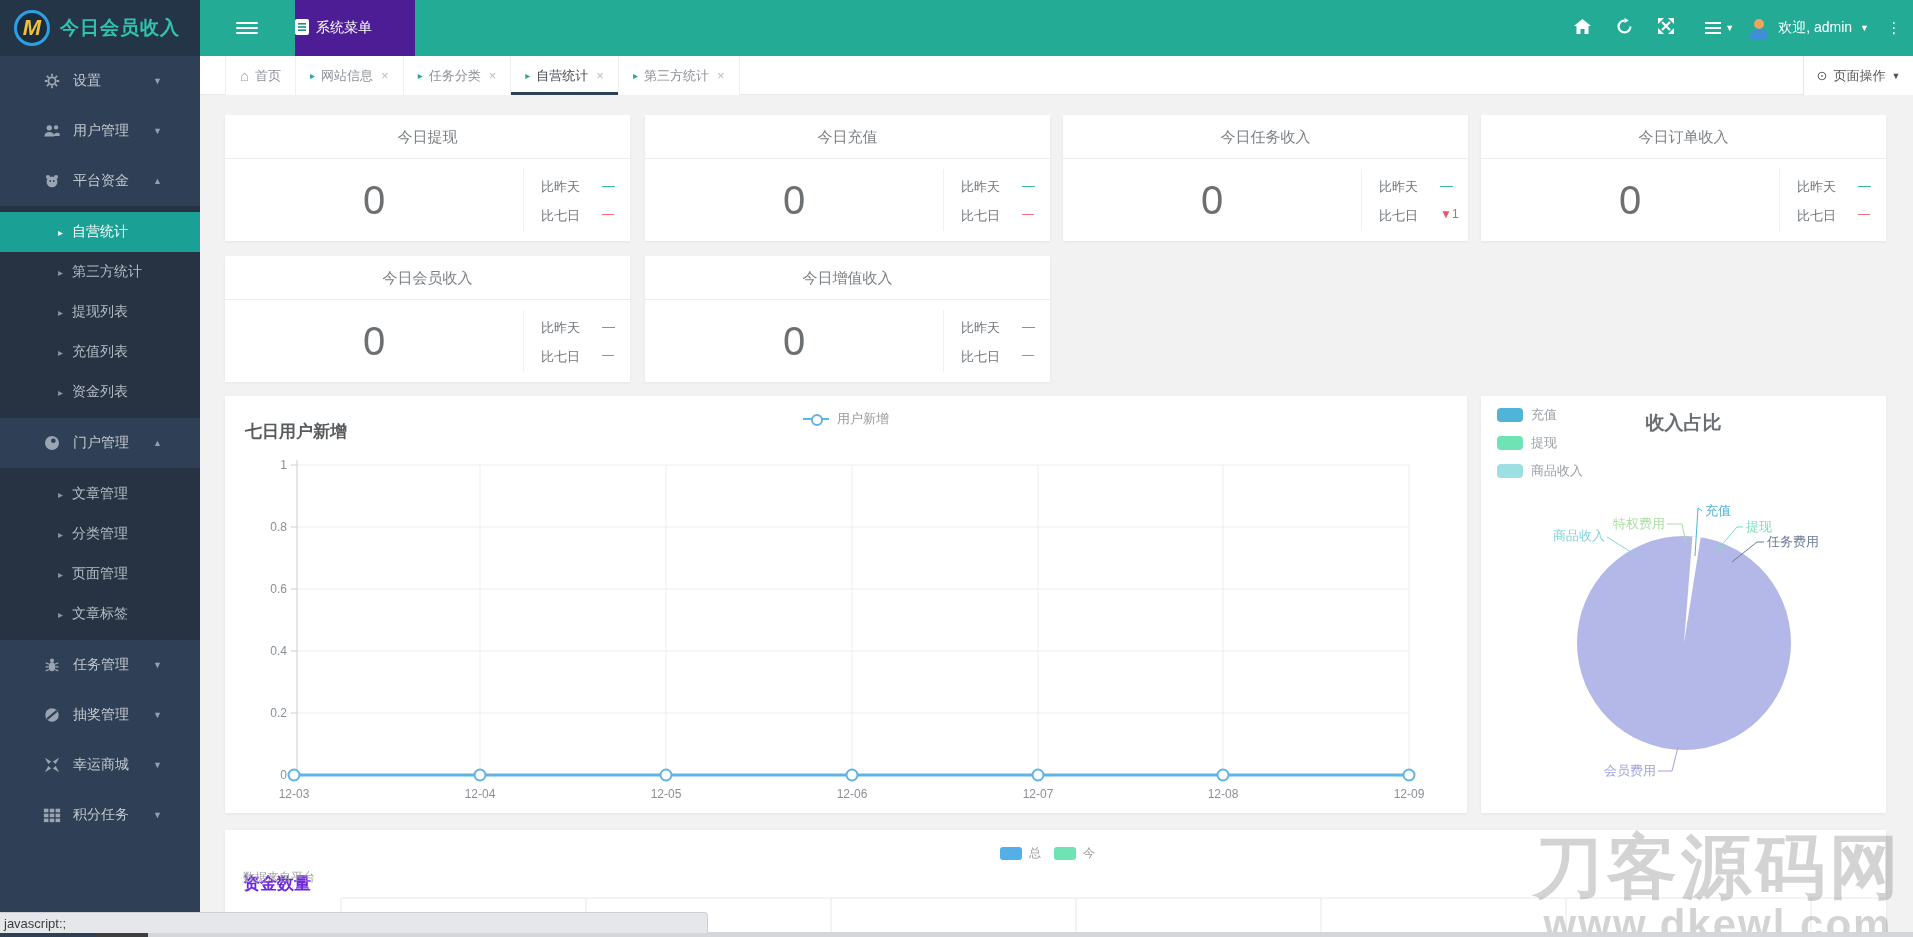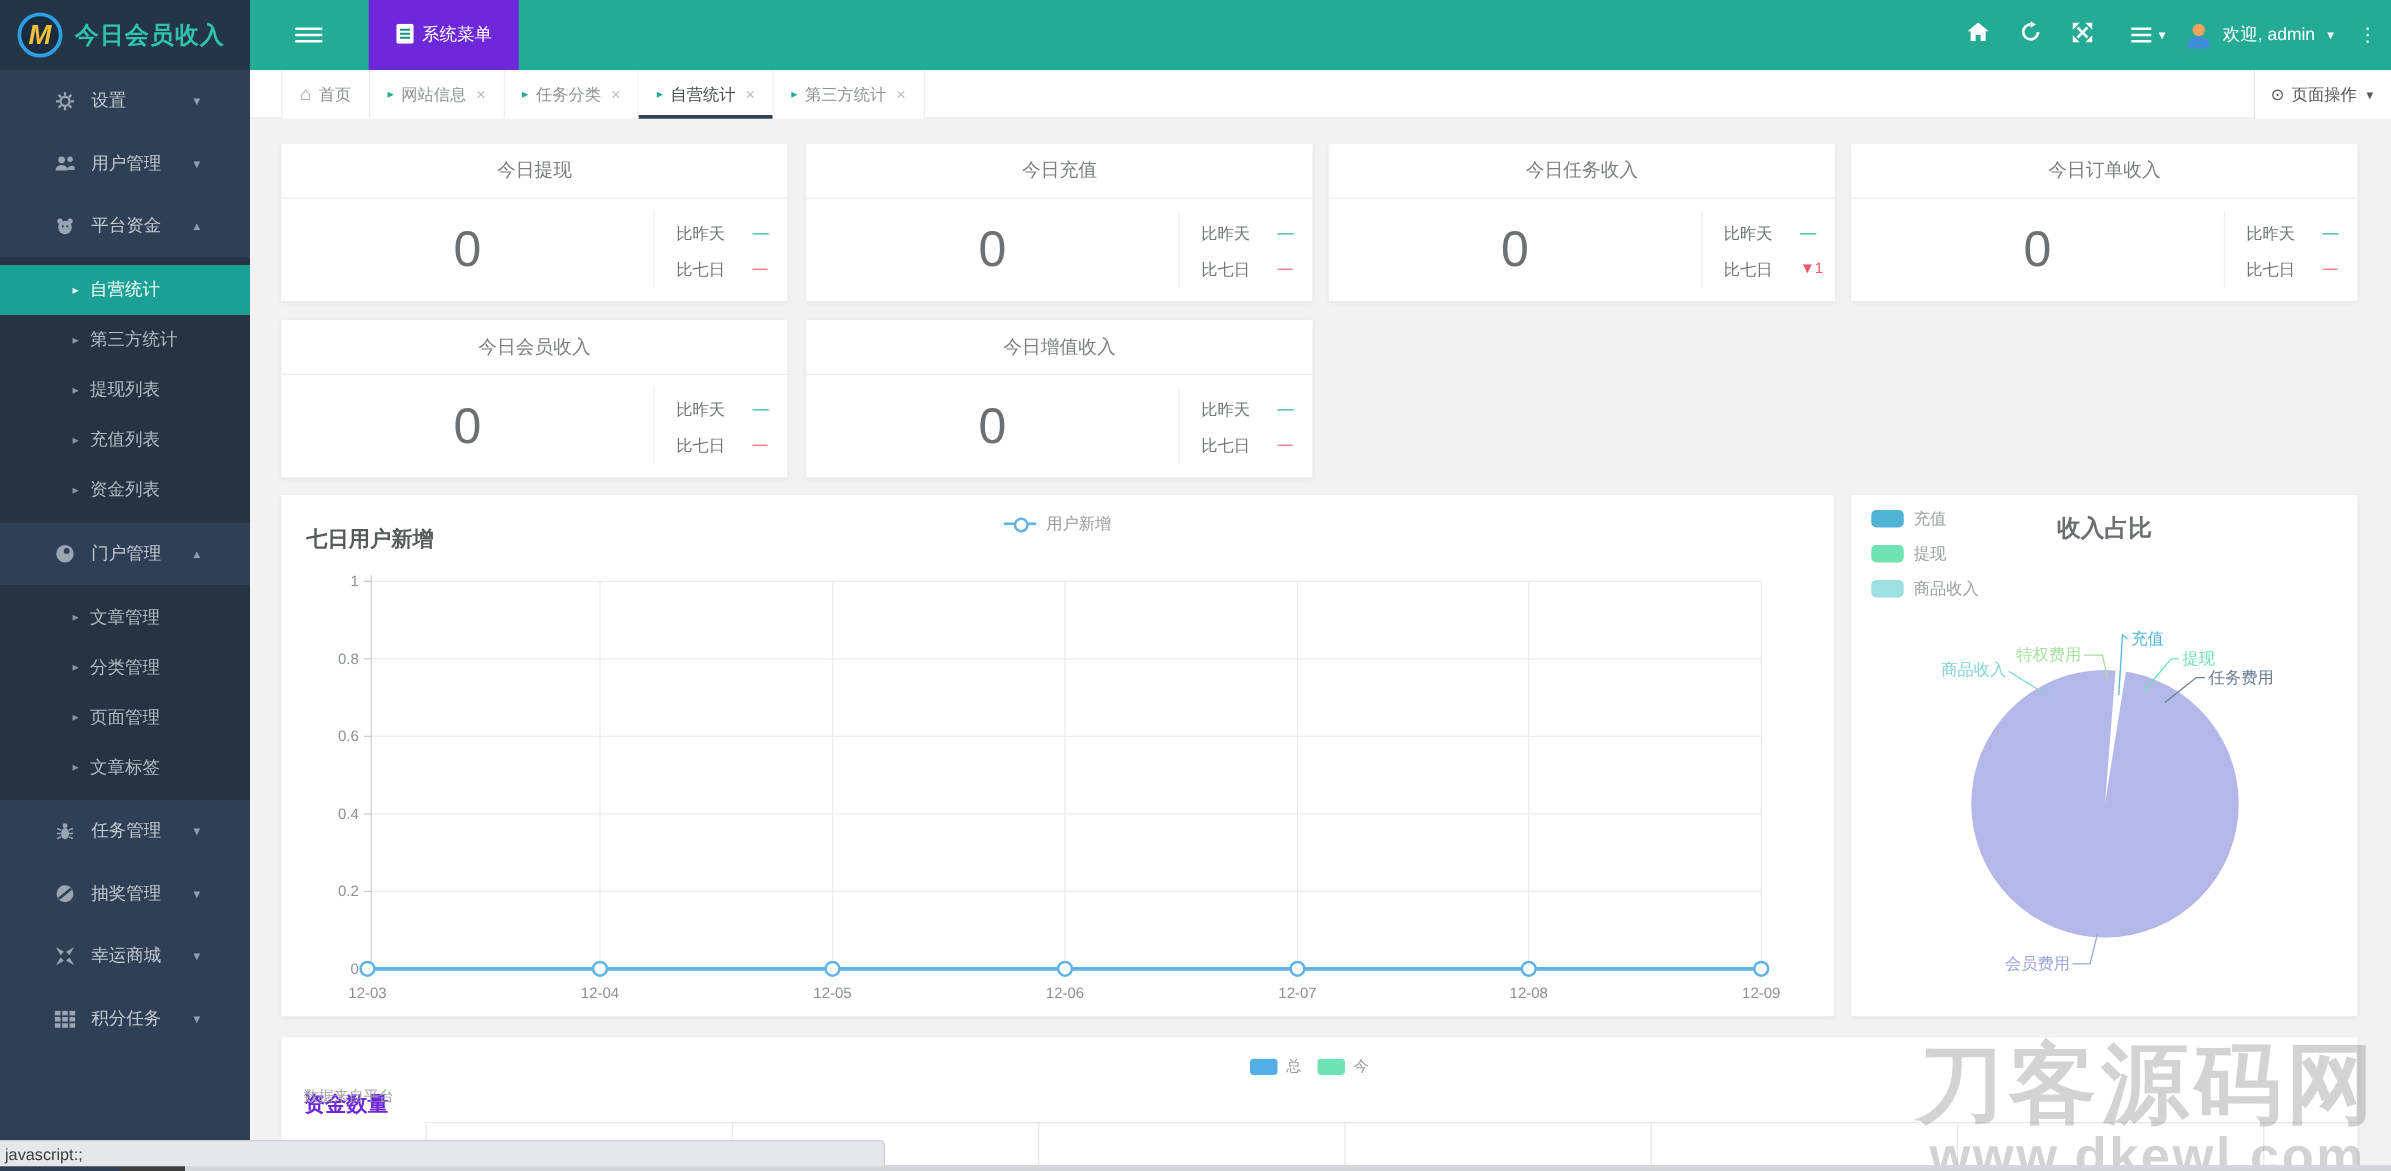--- a/index.html
+++ b/index.html
@@ -7,21 +7,21 @@
   body { font-family:"Liberation Sans","DejaVu Sans",sans-serif; background:#f2f2f2; overflow:hidden; position:relative; }
   #stage { position:absolute; left:0; top:0; width:1913px; height:937px; overflow:hidden; background:#f2f2f2; }
 
   
   .topbar { position:absolute; left:200px; top:0; width:1713px; height:56px; background:#23ab96; }
   .logo-area { position:absolute; left:0; top:0; width:200px; height:56px; background:#253548; display:flex; align-items:center; padding-left:14px; }
   .logo-circle { width:36px; height:36px; border-radius:50%; border:3px solid #2e9fe0; background:#1c2c3f; color:#f2c037; font-weight:bold; font-style:italic; font-size:22px; display:flex; align-items:center; justify-content:center; flex:0 0 auto; }
   .logo-title { color:#2fc3ae; font-size:19px; font-weight:bold; margin-left:10px; letter-spacing:1px; white-space:nowrap; }
   .burger { position:absolute; left:236px; top:19px; width:22px; height:18px; cursor:pointer; }
   .burger i { display:block; height:2px; background:#fff; margin:3px 0; border-radius:1px; }
-  .sysmenu-tab { position:absolute; left:295px; top:0; width:120px; height:56px; background:#6d28d9; color:#fff; font-size:14px; display:flex; align-items:center; justify-content:center; gap:7px; cursor:pointer; }
+  .sysmenu-tab { position:absolute; left:295px; top:0; width:120px; height:56px; background:#4c1d95; color:#fff; font-size:14px; display:flex; align-items:center; gap:7px; cursor:pointer; }
   .top-right { position:absolute; right:0; top:0; height:56px; display:flex; align-items:center; color:#fff; }
   .tr-icon { width:42px; text-align:center; cursor:pointer; }
   .menu-caret { display:flex; align-items:center; gap:4px; margin:0 14px 0 18px; cursor:pointer; }
   .menu-caret .bars i{ display:block; width:16px; height:2px; background:#fff; margin:3px 0;}
   .caret-down { font-size:9px; color:#fff; }
   .welcome { display:flex; align-items:center; gap:8px; margin-right:10px; cursor:pointer; font-size:14px; white-space:nowrap; }
   .avatar { width:22px; height:22px; position:relative; overflow:hidden; border-radius:3px; }
   .avatar .head { position:absolute; left:6px; top:2px; width:10px; height:10px; border-radius:50%; background:#f0a35e; }
   .avatar .bodyp { position:absolute; left:2px; top:12px; width:18px; height:10px; border-radius:8px 8px 0 0; background:#3e8fd8; }
   .vdots { width:30px; text-align:center; font-size:15px; cursor:pointer; margin-right:4px;}

